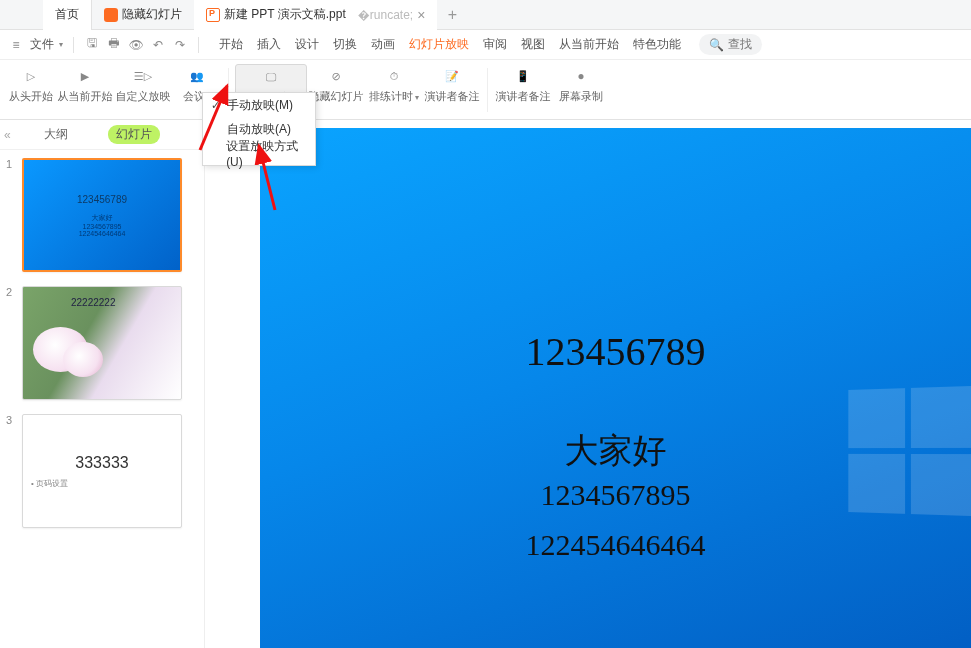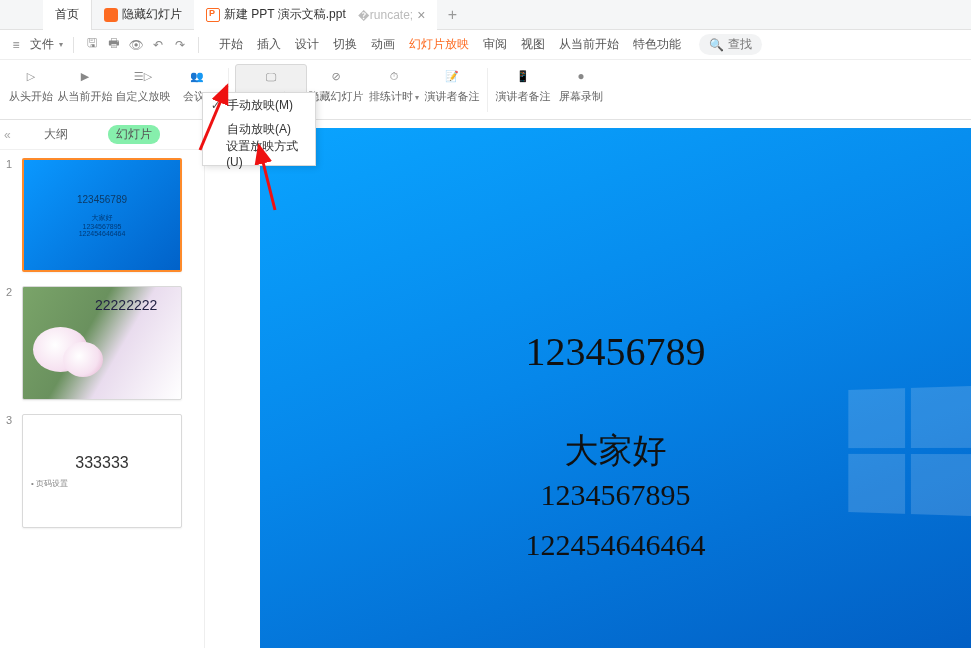--- a/index.html
+++ b/index.html
@@ -41,21 +41,21 @@
   
   .dropdown-menu { position: absolute; left: 202px; top: 92px; width: 114px; background: #fff; border: 1px solid #d9d9d9; box-shadow: 2px 2px 6px rgba(0,0,0,.12); z-index: 50; }
   .ditem { display: flex; align-items: center; height: 24px; padding: 0 8px; cursor: pointer; font-size: 12px; color: #333; gap: 6px; }
   .check { width: 10px; color: #444; font-size: 11px; }
 
   
   .body { display: flex; height: calc(100% - 120px); }
   .sidebar { width: 205px; background: #fff; border-right: 1px solid #eee; display: flex; flex-direction: column; }
   .side-tabs { display: flex; align-items: center; justify-content: center; gap: 10px; height: 30px; border-bottom: 1px solid #f0f0f0; }
   .side-tab { font-size: 12px; color: #666; cursor: pointer; }
-  .side-tab.pill { background: #86efac; border-radius: 9px; padding: 1px 8px; color: #555; margin-left: 30px; }
+  .side-tab.pill { background: #bef264; border-radius: 9px; padding: 1px 8px; color: #555; margin-left: 30px; }
   .side-collapse { position: absolute; left: 4px; top: 128px; color: #aaa; cursor: pointer; font-size: 12px; }
   .thumbs { flex: 1; overflow: auto; padding: 8px 10px 8px 22px; display: flex; flex-direction: column; gap: 14px; }
   .thumb-wrap { position: relative; }
   .thumb-num { position: absolute; left: -16px; top: 0; font-size: 11px; color: #888; }
   .thumb { width: 160px; height: 114px; border: 1px solid #d9d9d9; border-radius: 2px; box-shadow: 0 1px 2px rgba(0,0,0,.06); overflow: hidden; display: flex; flex-direction: column; align-items: center; justify-content: center; font-size: 9px; color: #333; }
   .thumb.sel { border: 2px solid #fd8a2b; }
   .thumb.blue-bg { background: linear-gradient(135deg,#0a98ff,#0162c9); color: #013a77; }
   .thumb .big { font-size: 10px; color: #0d3a66; margin-bottom: 8px; }
   .thumb.flower { background: linear-gradient(120deg,#7aa469 0%,#6a915e 40%,#e9dcee 60%,#fff 100%); position: relative; }
   .flower-petal { position: absolute; width: 55px; height: 45px; background: radial-gradient(circle at 40% 40%,#fff,#f6e1f0 60%,#e0a8c8); border-radius: 50%; }
@@ -206,21 +206,21 @@
         <div class="thumb sel blue-bg">
           <div class="big">123456789</div>
           <div style="font-size:7px">大家好</div>
           <div style="font-size:7px">1234567895</div>
           <div style="font-size:7px">122454646464</div>
         </div>
       </div>
       <div class="thumb-wrap">
         <span class="thumb-num">2</span>
         <div class="thumb flower">
-          <span style="position:absolute;top:10px;left:72px;color:#224;font-size:14px">22222222</span>
+          <span style="position:absolute;top:10px;left:48px;color:#224;font-size:10px">22222222</span>
           <div class="flower-petal" style="left:10px;top:40px"></div>
           <div class="flower-petal" style="left:40px;top:55px;width:40px;height:35px"></div>
         </div>
       </div>
       <div class="thumb-wrap">
         <span class="thumb-num">3</span>
         <div class="thumb white">
           <div style="align-self:center;font-size:16px;color:#333">333333</div>
           <div style="font-size:8px;color:#888;margin-top:6px">• <span>页码设置</span></div>
         </div>

